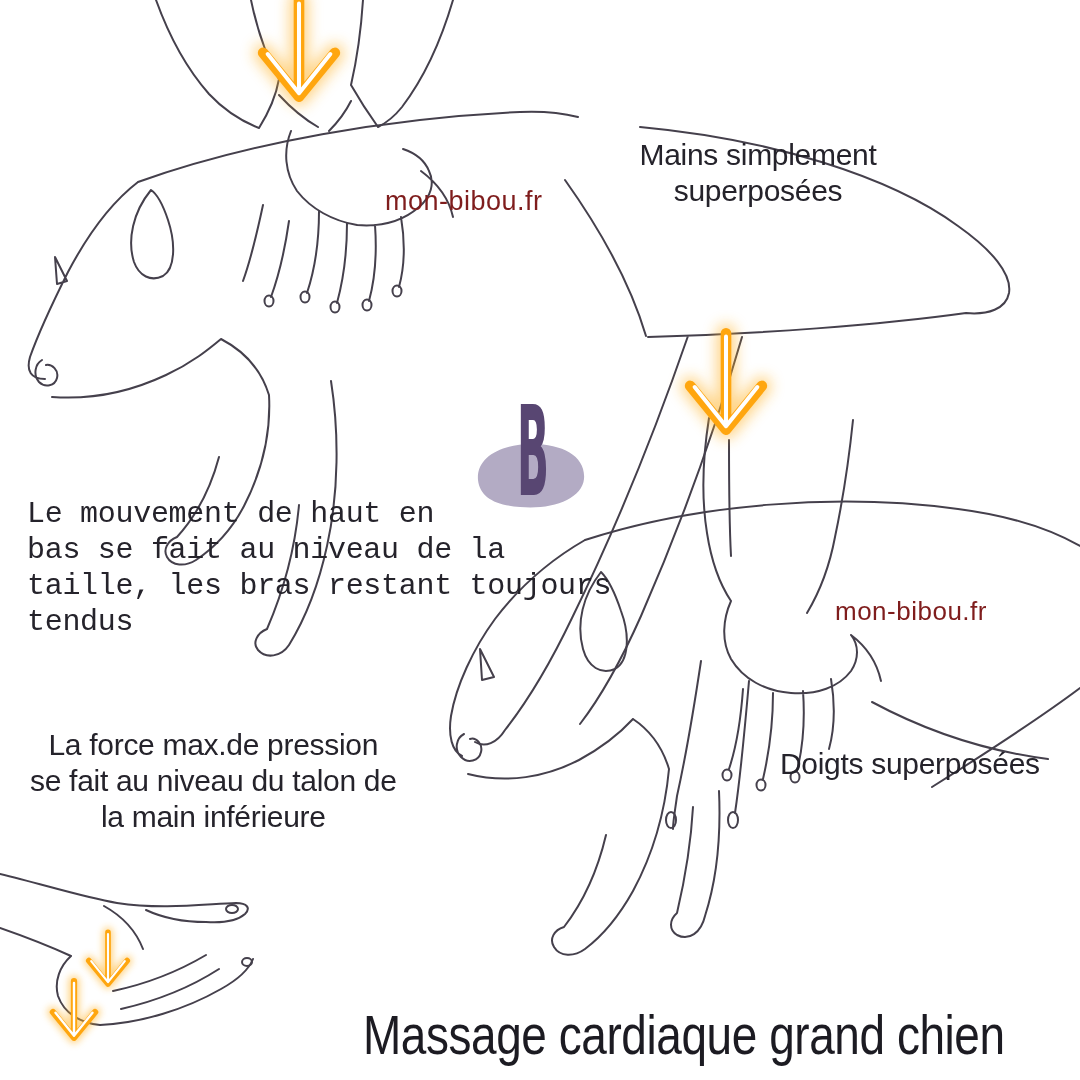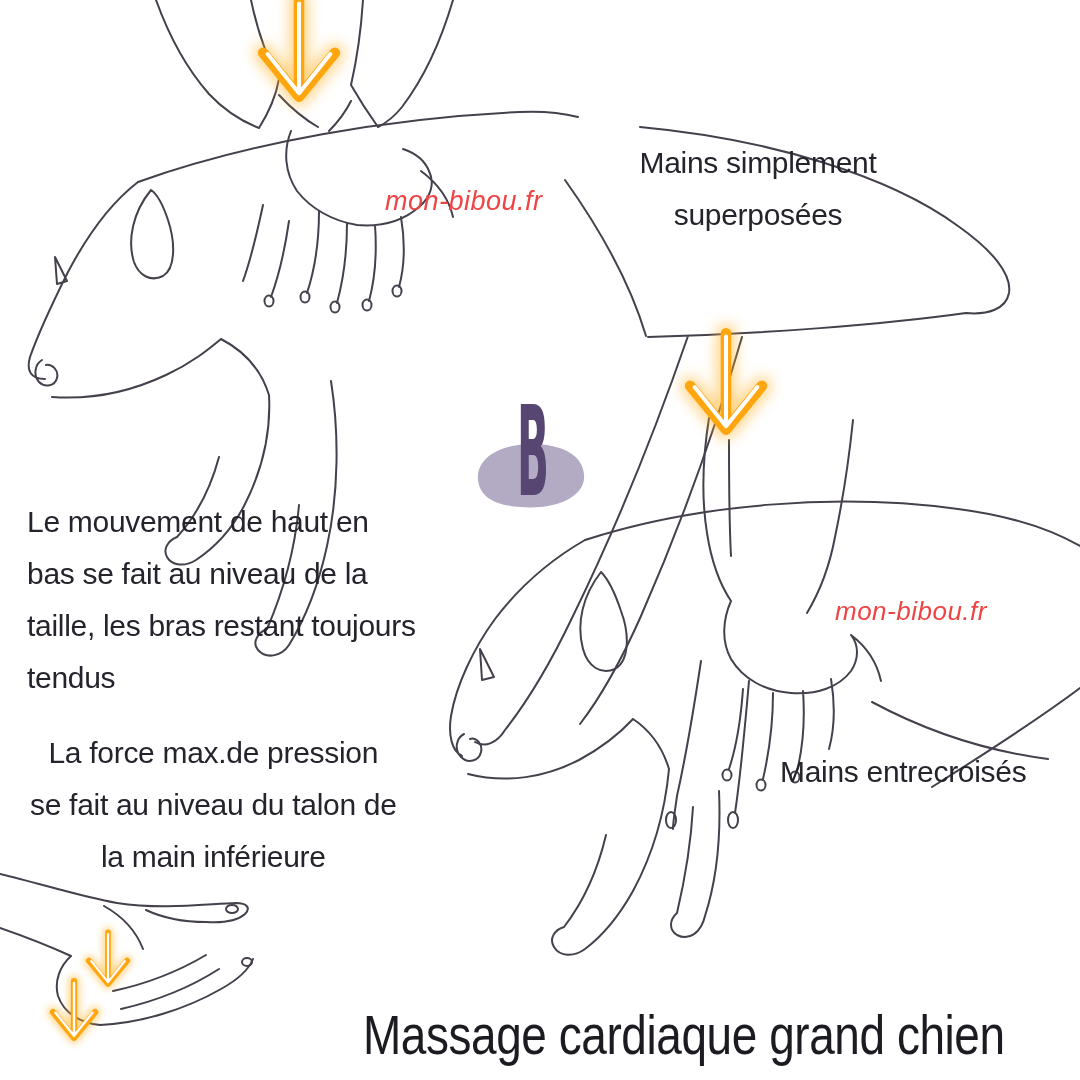--- a/index.html
+++ b/index.html
@@ -10,27 +10,27 @@
   }
   .art{position:absolute; left:0; top:0; width:1080px; height:1080px;}
   .ln{fill:none; stroke:#45404c; stroke-width:2; stroke-linecap:round; stroke-linejoin:round;}
   .aGlow{fill:none; stroke:#ffb429; stroke-width:17; opacity:.55;
          stroke-linecap:round; stroke-linejoin:round; filter:url(#blurG);}
   .aMain{fill:none; stroke:#ffa60f; stroke-width:9.5; stroke-linecap:round; stroke-linejoin:round;}
   .aCore{fill:none; stroke:#ffffff; stroke-width:3.6; stroke-linecap:round; stroke-linejoin:round;}
   .blob{fill:#b3abc4;}
   .logoLetter{fill:#584672; font-family:"DejaVu Sans", sans-serif; font-weight:bold;
               font-size:100px; text-anchor:middle;}
-  .note{position:absolute; color:#25232b; font-size:30px; line-height:52px;
+  .note{position:absolute; color:#25232b; font-size:30px; line-height:36px;
         white-space:pre-line; letter-spacing:-0.3px;}
   .note-hands{left:568px; top:137px; width:380px; text-align:center;}
-  .note-movement{left:27px; top:496px;}
+  .note-movement{left:27px; top:496px;font-family:Liberation Mono, monospace;}
   .note-force{left:30px; top:727px;text-align:center;}
   .note-doigts{left:780px; top:746px;}
-  .wm{position:absolute; color:#ef4444; font-size:27px; line-height:1; letter-spacing:0.5px;font-style:italic;}
+  .wm{position:absolute; color:#7f1d1d; font-size:27px; line-height:1; letter-spacing:0.5px;}
   .wm1{left:385px; top:188px;}
   .wm2{left:835px; top:598px; font-size:26px;}
   .title{position:absolute; left:363px; top:1002px; font-size:56px; color:#1c1b22;
          letter-spacing:-0.5px; white-space:nowrap;
          transform:scaleX(0.82); transform-origin:left top;}
 </style>
 </head>
 <body>
 
 <div class="canvas">
@@ -162,16 +162,16 @@
 
   <div class="note note-movement">Le mouvement de haut en
 bas se fait au niveau de la
 taille, les bras restant toujours
 tendus</div>
 
   <div class="note note-force">La force max.de pression
 se fait au niveau du talon de
 la main inférieure</div>
 
-  <div class="note note-doigts">Mains entrecroisés</div>
+  <div class="note note-doigts">Doigts superposées</div>
 
   <div class="title">Massage cardiaque grand chien</div>
 </div>
 
 </body></html>

